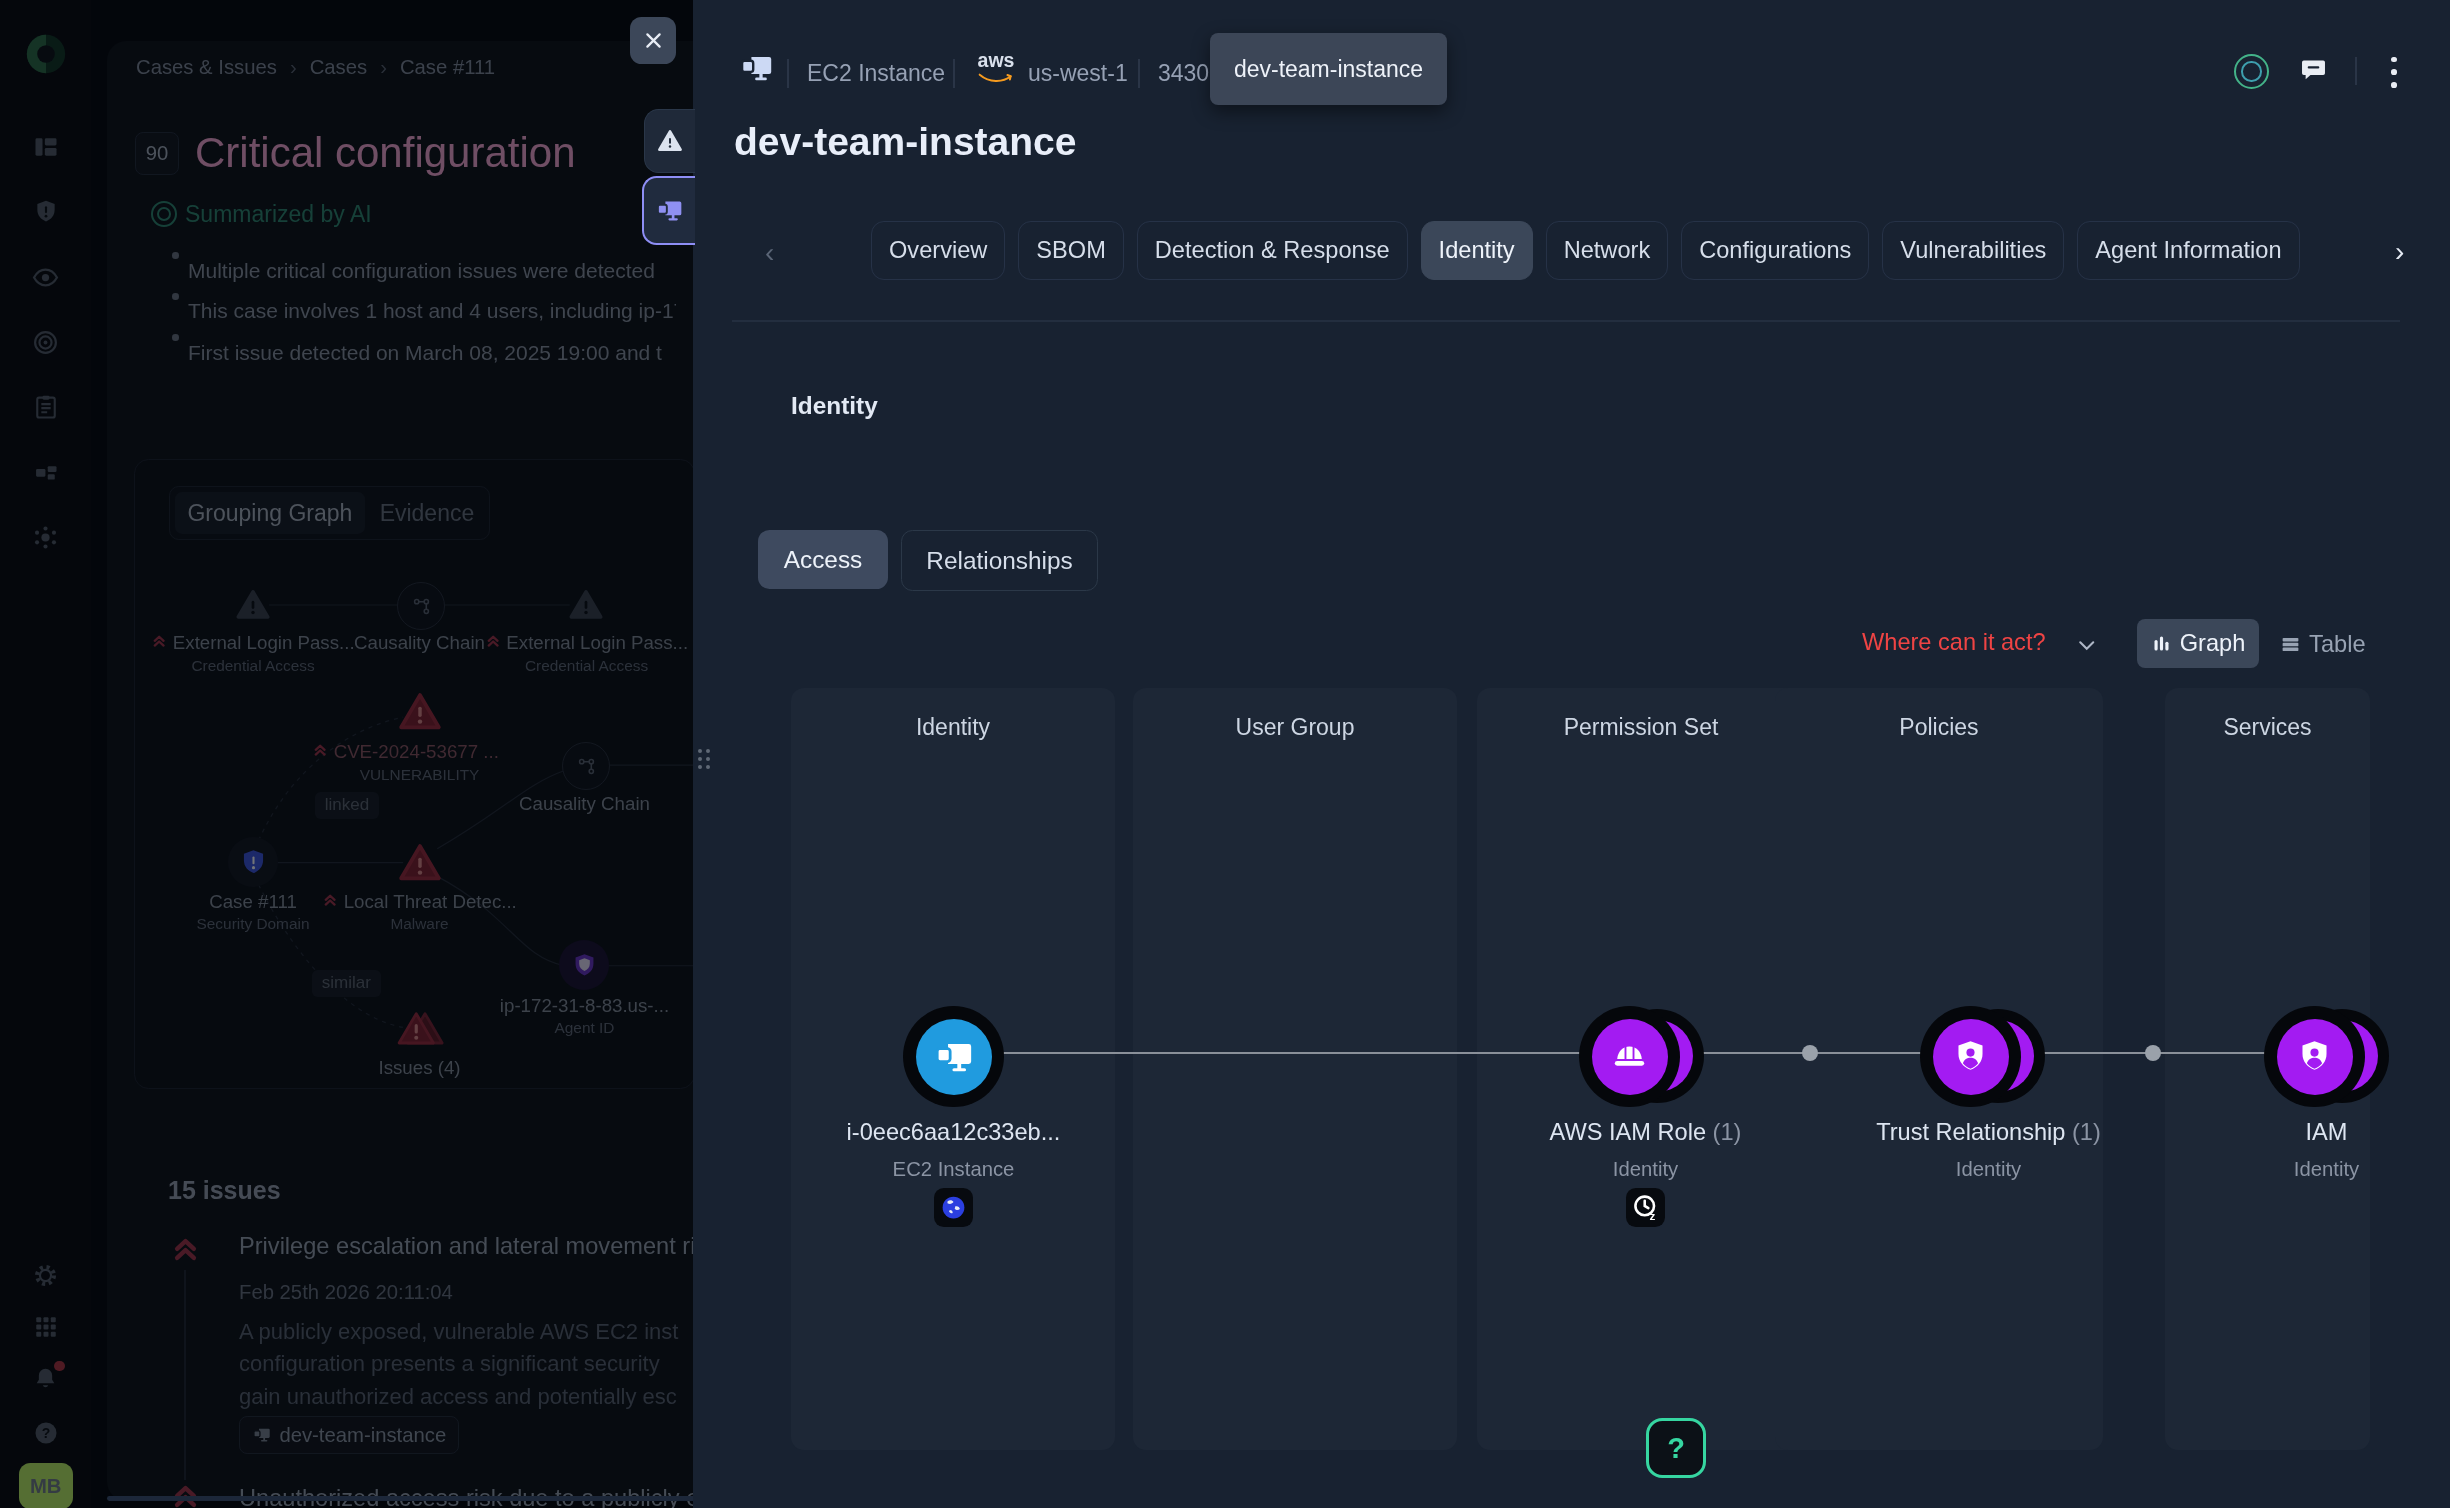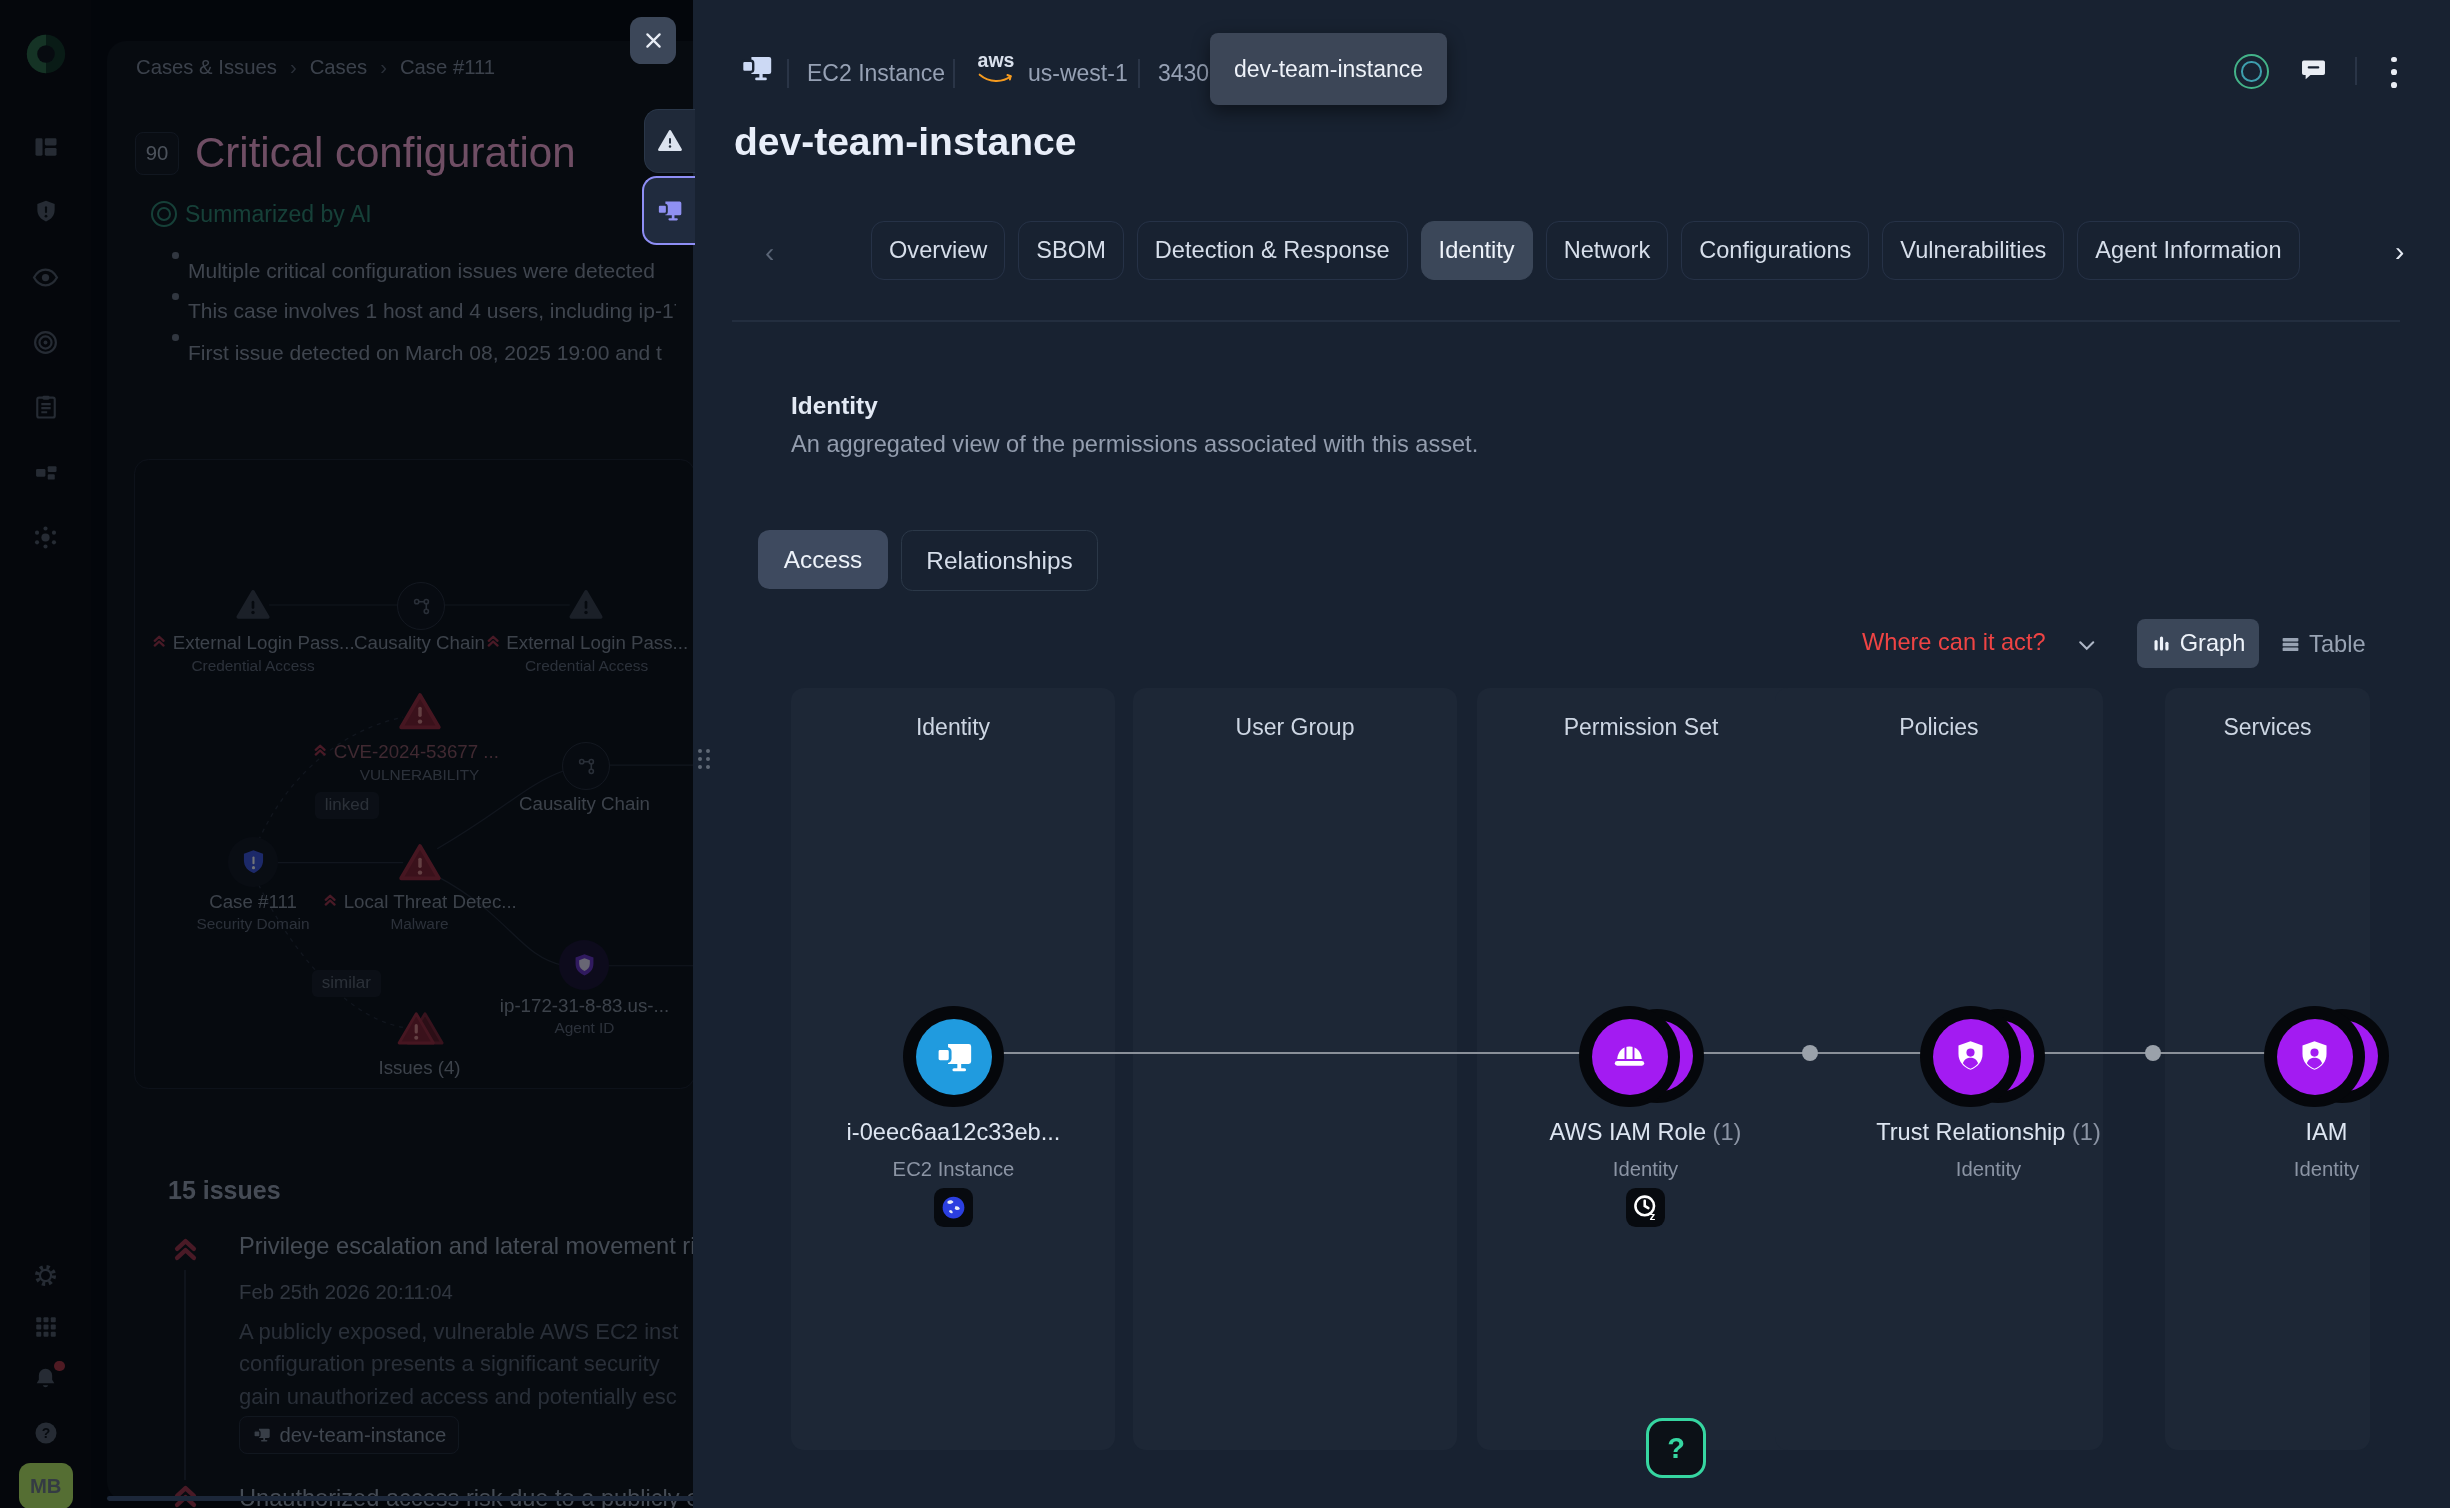--- a/index.html
+++ b/index.html
@@ -163,20 +163,24 @@
   <div class="abs" style="left:78px;top:160px;font-size:23px;color:#2e8a70;">Summarized by AI</div>
 
   <span class="bullet-dot" style="left:65px;top:211px;"></span>
   <div class="bullet-line" style="left:81px;top:202px;">Multiple critical configuration issues were detected</div>
   <span class="bullet-dot" style="left:65px;top:252px;"></span>
   <div class="bullet-line" style="left:81px;top:242px;">This case involves 1 host and 4 users, including ip-17</div>
   <span class="bullet-dot" style="left:65px;top:293px;"></span>
   <div class="bullet-line" style="left:81px;top:284px;">First issue detected on March 08, 2025 19:00 and t</div>
 
   <div class="abs" style="left:27px;top:418px;width:559px;height:628px;border:1.2px solid #1b212c;border-radius:14.6px;background:#0a0e14;overflow:hidden;">
+    <div class="abs" style="left:34px;top:26px;width:319px;height:52px;border:0.8px solid #1d242f;border-radius:9.8px;background:#0d1118;display:flex;align-items:center;padding:0;">
+      <div style="margin-left:4.9px;width:190px;height:42px;background:#161c26;border-radius:7.3px;display:flex;align-items:center;justify-content:center;font-size:23px;color:#aab3c0;">Grouping Graph</div>
+      <div style="flex:1;text-align:center;font-size:23px;color:#6a7380;">Evidence</div>
+    </div>
 
     <svg class="abs" style="left:0;top:0;" width="559" height="628" viewBox="0 0 688 772">
       <path d="M165 178 H535" stroke="#232a35" stroke-width="1.5" fill="none"></path>
       <path d="M165 495 H330" stroke="#232a35" stroke-width="1.5" fill="none"></path>
       <path d="M152 468 C 192 380, 262 330, 330 316" stroke="#232a35" stroke-width="1.5" fill="none" stroke-dasharray="5 6"></path>
       <path d="M152 522 C 202 622, 272 690, 332 698" stroke="#232a35" stroke-width="1.5" fill="none" stroke-dasharray="5 6"></path>
       <path d="M372 478 C 452 432, 482 398, 528 382" stroke="#232a35" stroke-width="1.5" fill="none"></path>
       <path d="M578 375 H 688" stroke="#232a35" stroke-width="1.5" fill="none"></path>
       <path d="M372 512 C 462 560, 472 610, 528 622" stroke="#232a35" stroke-width="1.5" fill="none"></path>
       <path d="M578 622 H 688" stroke="#232a35" stroke-width="1.5" fill="none"></path>
@@ -392,21 +396,20 @@
       <div class="ptab">Network</div>
       <div class="ptab">Configurations</div>
       <div class="ptab">Vulnerabilities</div>
       <div class="ptab">Agent Information</div>
     </div>
   </div>
   <div class="abs" style="left:1702px;top:236px;font-size:28px;color:#e6ecf5;">›</div>
   <div class="abs" style="left:39px;top:320px;width:1668px;height:1.6px;background:#232e3f;"></div>
 
   <div class="abs" style="left:98px;top:392px;font-size:24.4px;font-weight:bold;color:#e2e9f4;">Identity</div>
-  <div class="abs" style="left:98px;top:431px;font-size:23.6px;color:#939dae;">An aggregated view of the permissions associated with this asset.</div>
 
   <div class="mode-btn" style="left:65px;width:130px;background:#3e4a5f;color:#eef3fa;">Access</div>
   <div class="mode-btn" style="left:208px;width:195px;border:0.8px solid #2b3848;color:#d6deea;">Relationships</div>
 
   <div class="abs" style="left:1169px;top:629px;font-size:23.6px;color:#ef4444;">Where can it act?</div>
   <div class="abs" style="left:1384px;top:639px;">
     <svg width="19.5" height="13" viewBox="0 0 24 16" fill="none" stroke="#aeb7c6" stroke-width="2.6" stroke-linecap="round">
         <path d="M4 4 l8 8 8-8"></path>
       </svg>
   </div>

